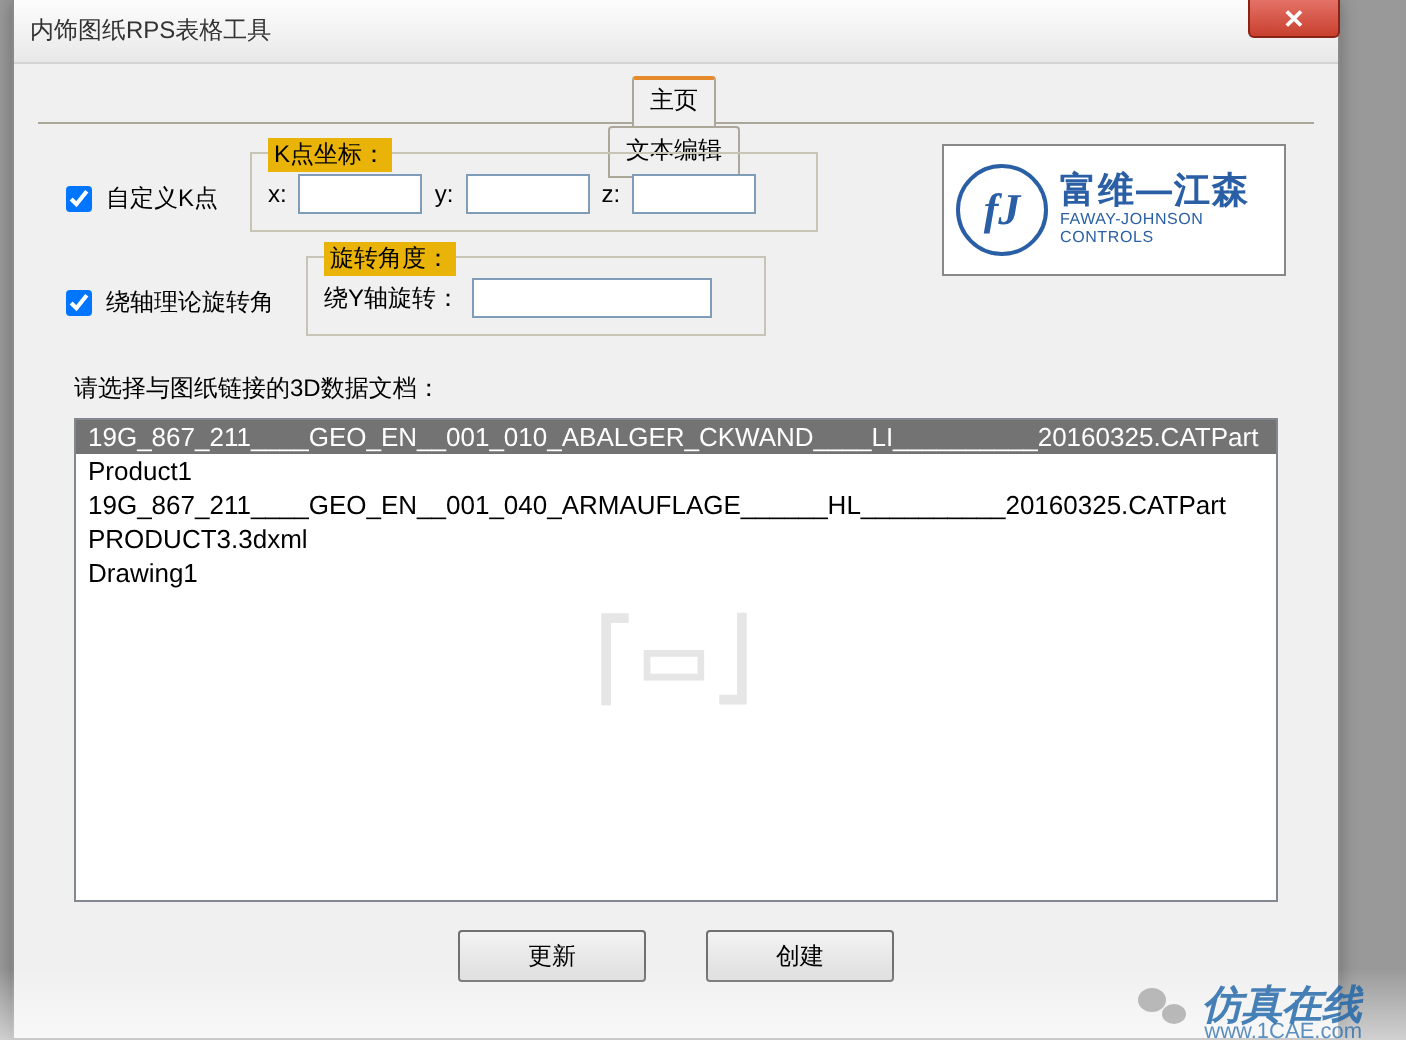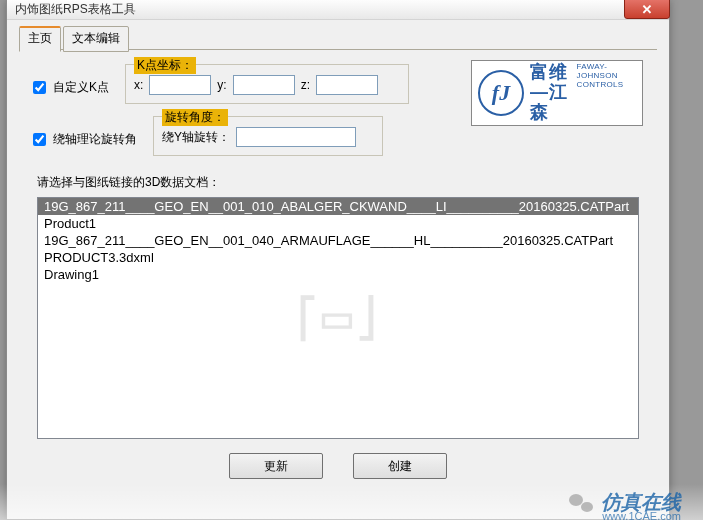--- a/index.html
+++ b/index.html
@@ -19,21 +19,21 @@
     left: 6px;
     top: 0;
     width: 664px;
     height: 520px;
     background: #f0f0f0;
     border: 1px solid #8a8a8a;
     border-top: none;
     box-shadow: 0 0 8px rgba(0,0,0,0.3);
   }
   .titlebar {
-    height: 20px;
+    height: 32px;
     background: linear-gradient(#fdfdfd, #e8e8e8);
     border-bottom: 1px solid #d4d4d4;
     display: flex;
     align-items: center;
     padding-left: 8px;
     position: relative;
   }
   .titlebar-text {
     color: #333;
     font-size: 12px;
@@ -56,21 +56,22 @@
     font-size: 13px;
     cursor: pointer;
   }
   .content {
     padding: 6px 12px 0 12px;
   }
   .tabstrip {
     height: 24px;
     border-bottom: 1px solid #aca899;
     display: flex;
-    align-items: flex-start;
+    align-items: center;
+    flex-direction: column;
   }
   .tab {
     padding: 3px 8px 4px 8px;
     border: 1px solid #aca899;
     background: #f0f0f0;
     position: relative;
     margin-right: 2px;
     cursor: pointer;
     border-top-left-radius: 2px;
     border-top-right-radius: 2px;
@@ -147,21 +148,21 @@
     display: flex;
     align-items: center;
     justify-content: center;
     color: #2a5fa5;
     font-weight: bold;
     font-style: italic;
     font-size: 22px;
     font-family: Georgia, serif;
     flex-shrink: 0;
   }
-  .logo-texts { display: flex; flex-direction: row; line-height: 1.1; }
+  .logo-texts { display: flex; flex-direction: column; line-height: 1.1; }
   .logo-cn { color: #2a5fa5; font-size: 18px; font-weight: bold; letter-spacing: 1px; }
   .logo-en { color: #2a5fa5; font-size: 8px; letter-spacing: 0.3px; }
   .section-label {
     margin: 18px 0 6px 8px;
     font-size: 12px;
   }
   .listbox {
     margin: 0 8px;
     border: 1px solid #828790;
     background: #fff;

